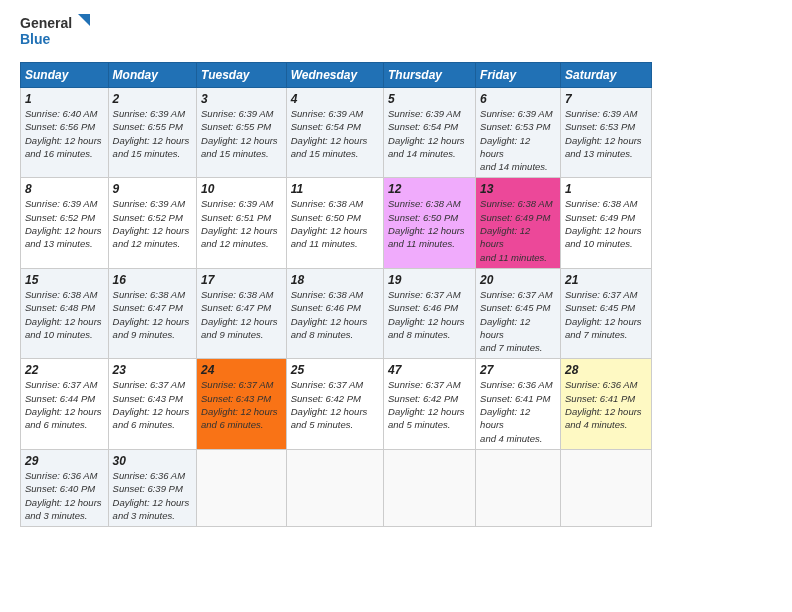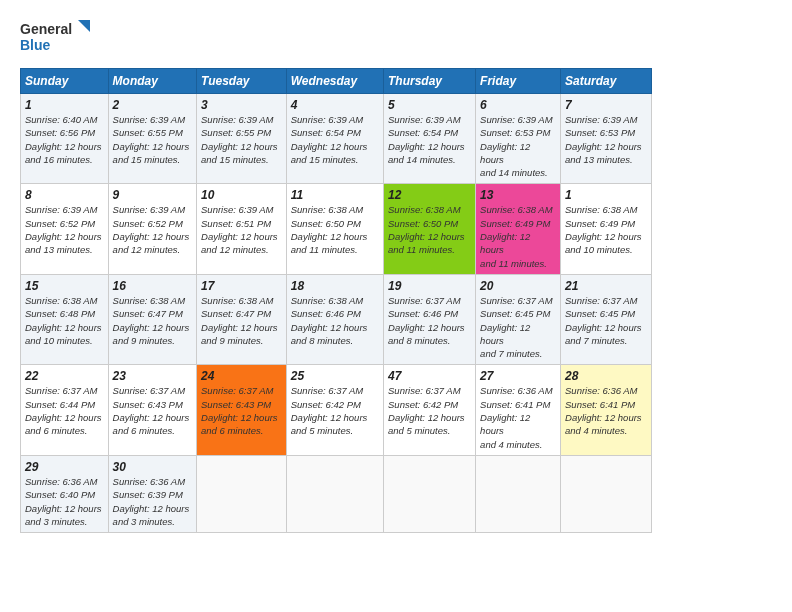--- a/index.html
+++ b/index.html
@@ -6,21 +6,21 @@
     body {
       font-family: Arial, sans-serif;
       background: #fff;
       width: 792px;
       height: 612px;
       overflow: hidden;
     }
     .page {
       width: 672px;
       height: 612px;
-      padding: 18px 20px 10px 20px;
+      padding: 12px 20px 10px 20px;
       background: #fff;
     }
     .header-row {
       display: flex;
       justify-content: space-between;
       align-items: flex-start;
       margin-bottom: 8px;
     }
     .logo {
       display: flex;
@@ -190,21 +190,21 @@
 Daylight: 12 hours
 and 12 minutes.</div>
           </td>
           <td style="background: rgb(255, 255, 255);">
             <span class="day-num">11</span>
             <div class="day-info" style="white-space: pre-line;">Sunrise: 6:38 AM
 Sunset: 6:50 PM
 Daylight: 12 hours
 and 11 minutes.</div>
           </td>
-          <td style="background: #84cc16;">
+          <td style="background: #f0abfc;">
             <span class="day-num">12</span>
             <div class="day-info" style="white-space: pre-line;">Sunrise: 6:38 AM
 Sunset: 6:50 PM
 Daylight: 12 hours
 and 11 minutes.</div>
           </td>
           <td style="background: #ec4899;">
             <span class="day-num">13</span>
             <div class="day-info" style="white-space: pre-line;">Sunrise: 6:38 AM
 Sunset: 6:49 PM

